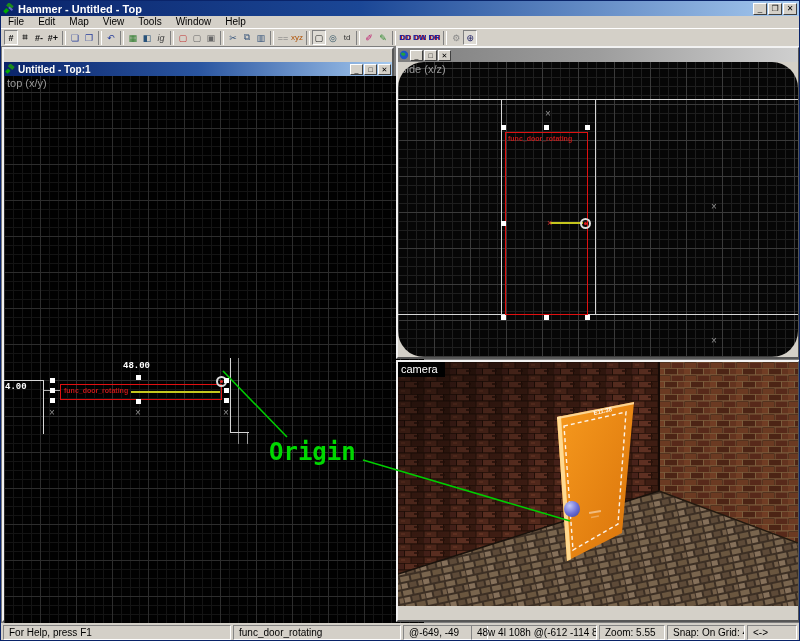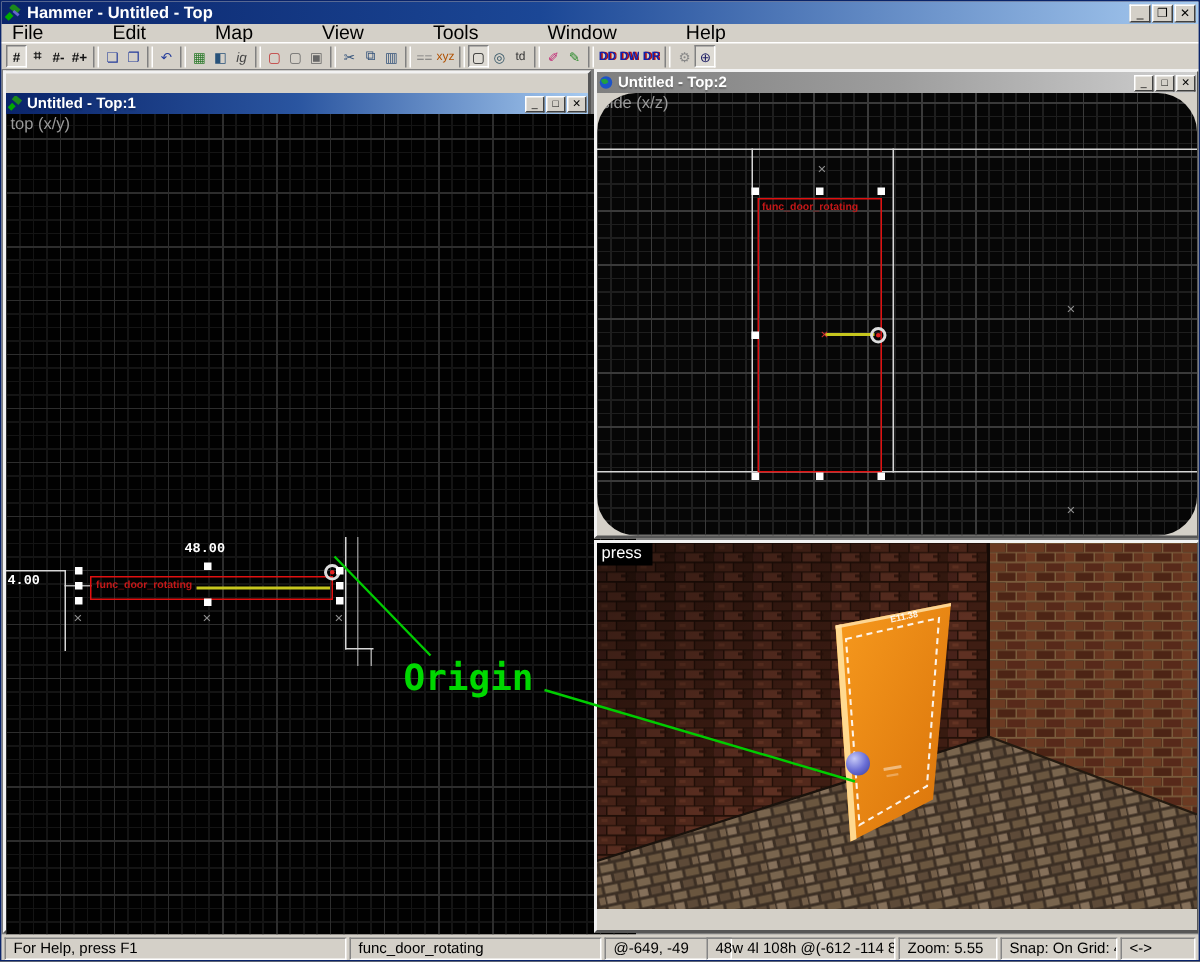--- a/index.html
+++ b/index.html
@@ -11,21 +11,21 @@
     background:linear-gradient(90deg,#0a246a 0%,#1b4796 45%,#a6caf0 100%);
     display:flex;align-items:center;padding:0 2px;box-sizing:border-box;}
   .titlebar .ttext{flex:1;color:#fff;font-size:11px;font-weight:bold;line-height:14px;
     margin-left:4px;white-space:nowrap;}
   .winbtn{width:14px;height:12px;background:#d4d0c8;margin-left:1px;
     border:1px solid;border-color:#fff #404040 #404040 #fff;
     font-size:8px;line-height:10px;text-align:center;color:#000;box-sizing:border-box;}
   .appicon{width:11px;height:11px;flex:0 0 auto;}
   
   .menubar{position:absolute;left:0;top:15px;width:100%;height:12px;
-    display:flex;align-items:center;font-size:13px;background:#d4d0c8;gap:32px;}
+    display:flex;align-items:center;font-size:10px;background:#d4d0c8;}
   .menuitem{padding:0 7px;line-height:12px;color:#000;white-space:nowrap;}
   
   .toolbar{position:absolute;left:0;top:27px;width:100%;height:18px;
     display:flex;align-items:center;padding-left:3px;box-sizing:border-box;
     border-top:1px solid #fff;background:#d4d0c8;}
   .tbtn{min-width:14px;height:15px;display:flex;align-items:center;justify-content:center;
     font-size:9px;color:#333;border:1px solid #d4d0c8;box-sizing:border-box;
     overflow:hidden;white-space:nowrap;}
   .tbtn.pressed{border-color:#808080 #fff #fff #808080;background:#dedbd4;}
   .tsep{width:2px;height:14px;border-left:1px solid #808080;border-right:1px solid #fff;margin:0 2px;}
@@ -211,21 +211,20 @@
         <div class="xmark" style="left:219px;top:333px;"></div>
       </div>
     </div>
 
     <div class="vwin" style="left:395px;top:0;width:404px;height:313px;">
       <div class="vtitle inactive">
         <svg class="vicon" viewBox="0 0 12 12">
           <circle cx="6" cy="6" r="5" fill="#1d53c8"></circle>
           <path d="M2 4 Q5 2 7 4 Q9 6 6 7 Q3 8 2 4Z" fill="#22a040"></path>
         </svg>
-        <span class="vtext">Untitled - Top:2</span>
         <span class="vbtn">_</span>
         <span class="vbtn">□</span>
         <span class="vbtn">✕</span>
       </div>
       <div class="vcanvas grid2" style="width:400px;height:295px;">
         <span class="vp-label">side (x/z)</span>
 
         <div class="h-line" style="left:0;top:37px;width:400px;"></div>
         <div class="h-line" style="left:0;top:252px;width:400px;"></div>
         <div class="v-line" style="left:103px;top:37px;height:216px;"></div>
@@ -246,21 +245,21 @@
         <div class="handle" style="left:187px;top:253px;"></div>
 
         <div class="xmark" style="left:147px;top:48px;"></div>
         <div class="xmark" style="left:313px;top:141px;"></div>
         <div class="xmark" style="left:313px;top:275px;"></div>
       </div>
     </div>
 
     <div class="vwin" style="left:395px;top:314px;width:404px;height:262px;">
       <div class="vcanvas" style="width:400px;height:244px;background:#181008;">
-        <div class="camlabel">press</div>
+        <div class="camlabel">camera</div>
         <svg width="400" height="244" viewBox="0 0 400 244">
           <defs>
             <pattern id="brickL" width="26" height="13" patternUnits="userSpaceOnUse">
               <rect width="26" height="13" fill="#241008"></rect>
               <rect x="0.5" y="0.5" width="12" height="5.5" fill="#53291c"></rect>
               <rect x="13.5" y="0.5" width="12" height="5.5" fill="#3e1d13"></rect>
               <rect x="-6" y="6.8" width="12" height="5.5" fill="#48221a"></rect>
               <rect x="7" y="6.8" width="12" height="5.5" fill="#5e3022"></rect>
               <rect x="20" y="6.8" width="12" height="5.5" fill="#371a10"></rect>
               <rect x="3" y="2" width="4" height="2" fill="#6e3a28" opacity=".6"></rect>

